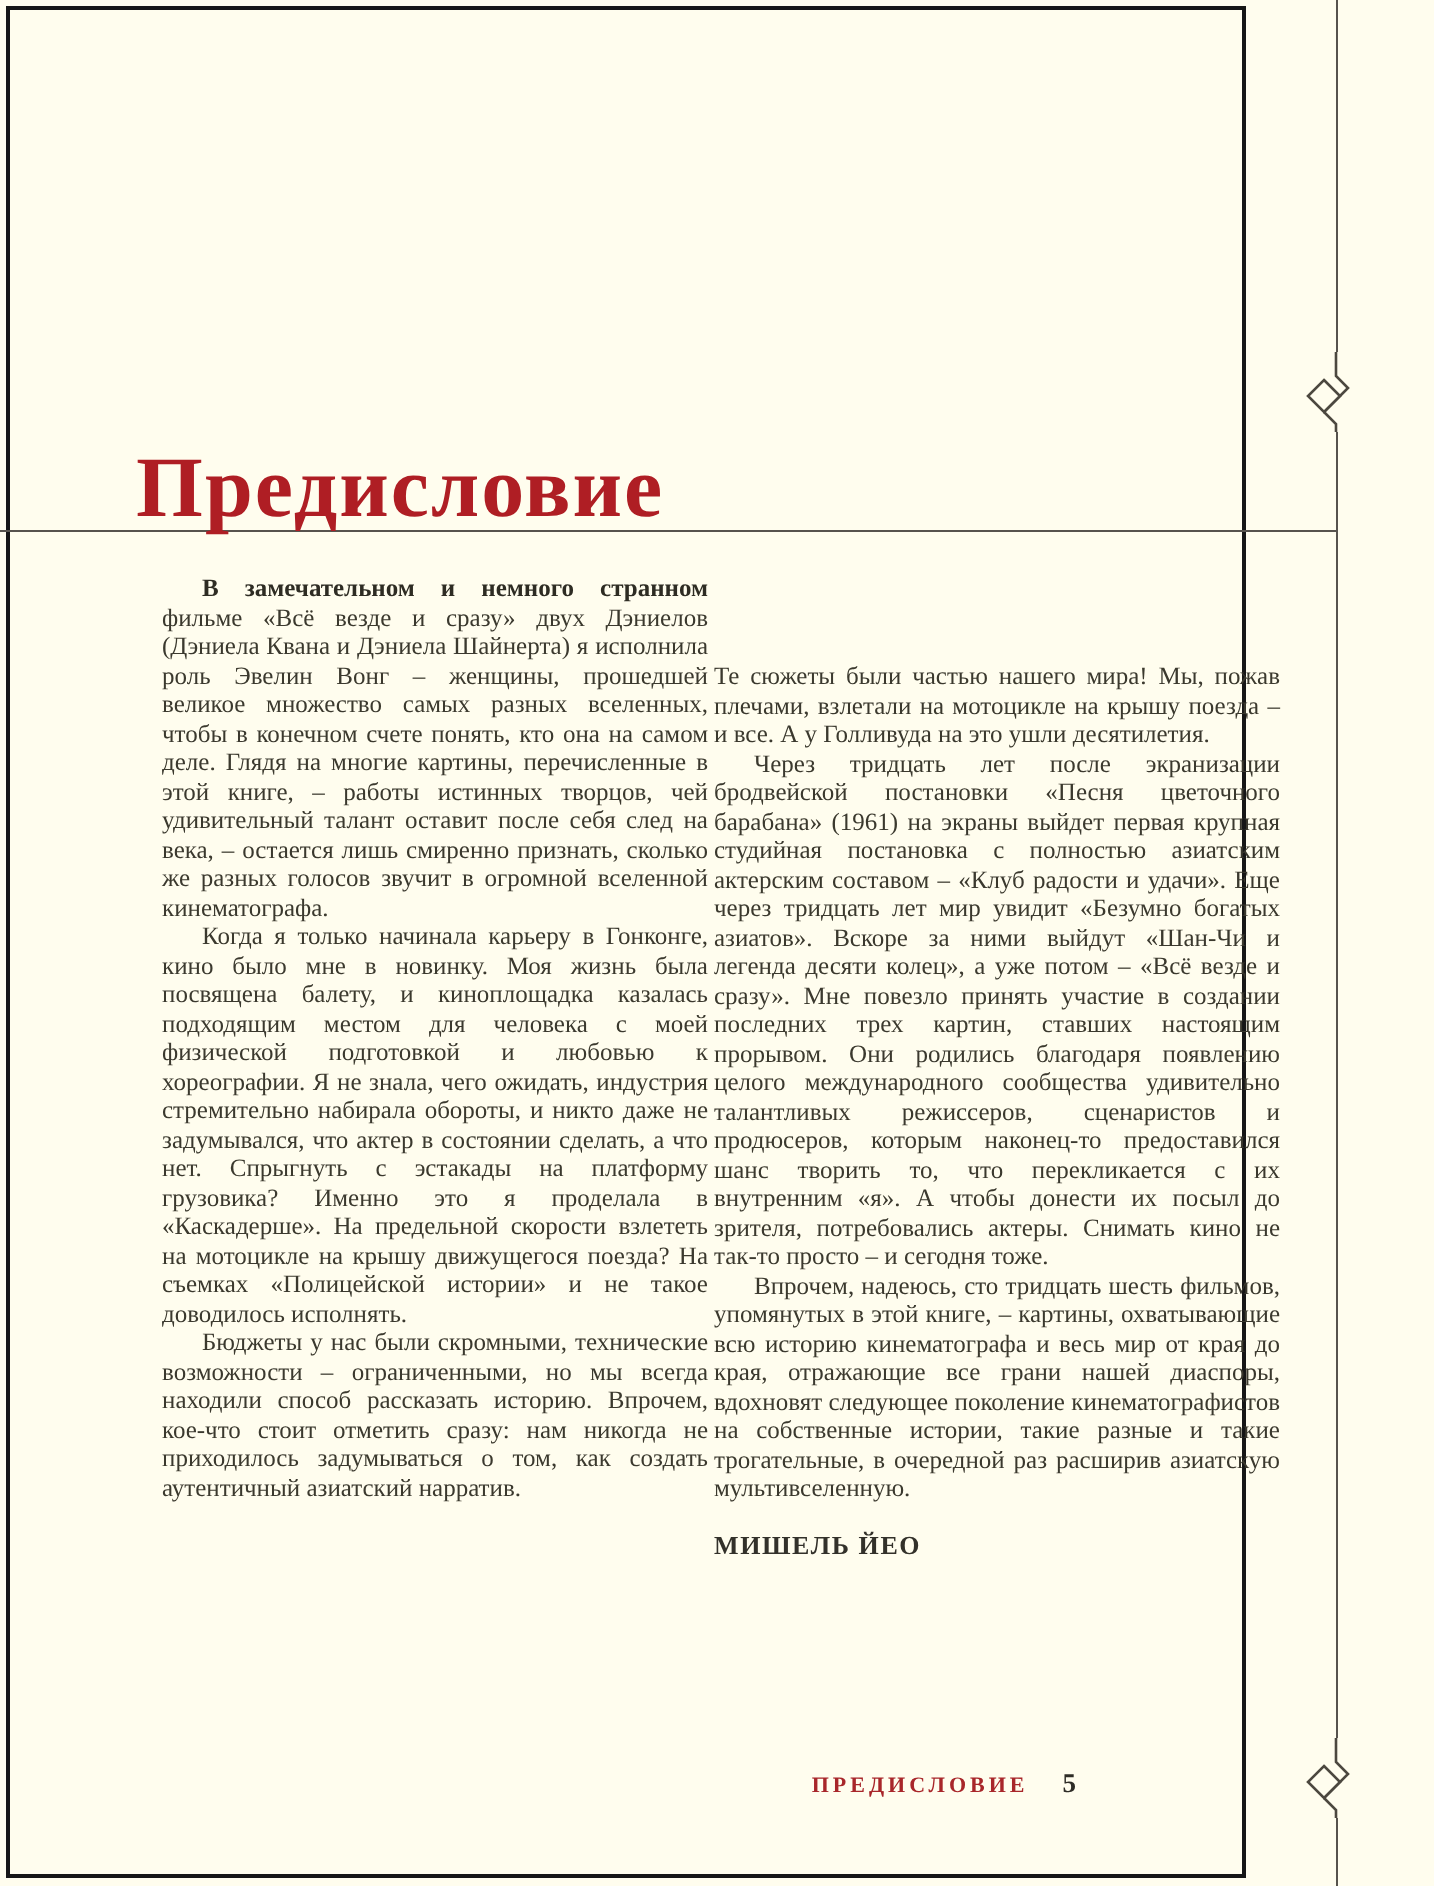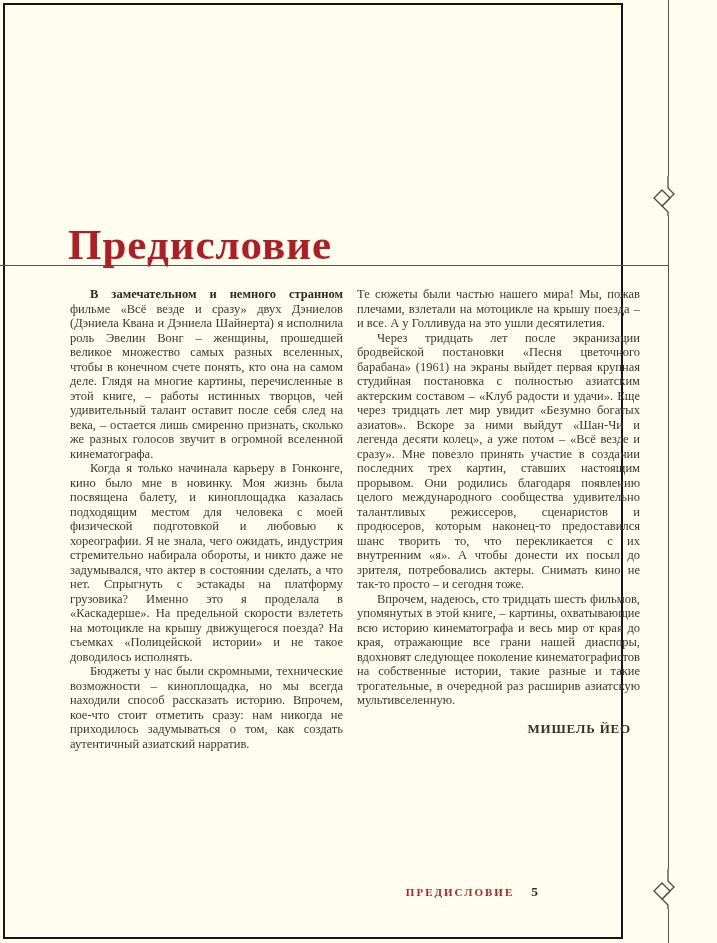--- a/index.html
+++ b/index.html
@@ -33,30 +33,30 @@
     font-size: 43px; font-weight: bold; line-height: 1;
     color: #AF1E24; letter-spacing: 1px;
   }
 
   .col {
     position: absolute; top: 287px;
     font-size: 12.5px; line-height: 14.5px;
     color: #3B392E;
     text-align: justify;
   }
-  .col-left  { left: 70px;  width: 273px; }
+  .col-left  { left: 81px;  width: 273px; }
   .col-right { left: 357px; width: 283px; }
 
   .para { margin: 0; text-indent: 20px; }
-  .para.cont { text-indent: 0; }
+  .para.cont { text-indent: 0; margin-top: 44px; }
   .lead { font-weight: bold; color: #2E2C23; }
 
   .signature {
     margin-top: 14px; padding-right: 9px;
-    text-align: right; font-weight: bold;
+    text-align: left; font-weight: bold;
     font-size: 13px; letter-spacing: 0.8px; color: #33312A;
   }
 
   .footer {
     position: absolute; top: 884px; right: 89px;
     display: flex; align-items: baseline; gap: 17px;
   }
   .footer-label {
     color: #A8262A; font-weight: bold;
     font-size: 11px; letter-spacing: 2px;
@@ -90,21 +90,21 @@
       <polygon points="12,14 20,22 12,30 4,22" fill="#FFFDEE" stroke="#4C483F" stroke-width="1.3"></polygon>
       <path d="M12 30 L18 36 V40" stroke="#4C483F" fill="none" stroke-width="1.3"></path>
     </svg>
   </span>
 
   <h1 class="title">Предисловие</h1>
 
   <div class="col col-left">
     <p class="para"><span class="lead">В замечательном и немного странном</span><span> фильме «Всё везде и сразу» двух Дэниелов (Дэниела Квана и Дэниела Шайнерта) я исполнила роль Эвелин Вонг – женщины, прошедшей великое множество самых разных вселенных, чтобы в конечном счете понять, кто она на самом деле. Глядя на многие картины, перечисленные в этой книге, – работы истинных творцов, чей удивительный талант оставит после себя след на века, – остается лишь смиренно признать, сколько же разных голосов звучит в огромной вселенной кинематографа.</span></p>
     <p class="para">Когда я только начинала карьеру в Гонконге, кино было мне в новинку. Моя жизнь была посвящена балету, и киноплощадка казалась подходящим местом для человека с моей физической подготовкой и любовью к хореографии. Я не знала, чего ожидать, индустрия стремительно набирала обороты, и никто даже не задумывался, что актер в состоянии сделать, а что нет. Спрыгнуть с эстакады на платформу грузовика? Именно это я проделала в «Каскадерше». На предельной скорости взлететь на мотоцикле на крышу движущегося поезда? На съемках «Полицейской истории» и не такое доводилось исполнять.</p>
-    <p class="para">Бюджеты у нас были скромными, технические возможности – киноплощадка, но мы всегда находили способ рассказать историю. Впрочем, кое-что стоит отметить сразу: нам никогда не приходилось задумываться о том, как создать аутентичный азиатский нарратив.</p>
+    <p class="para">Бюджеты у нас были скромными, технические возможности – ограниченными, но мы всегда находили способ рассказать историю. Впрочем, кое-что стоит отметить сразу: нам никогда не приходилось задумываться о том, как создать аутентичный азиатский нарратив.</p>
   </div>
 
   <div class="col col-right">
     <p class="para cont">Те сюжеты были частью нашего мира! Мы, пожав плечами, взлетали на мотоцикле на крышу поезда – и все. А у Голливуда на это ушли десятилетия.</p>
     <p class="para">Через тридцать лет после экранизации бродвейской постановки «Песня цветочного барабана» (1961) на экраны выйдет первая крупная студийная постановка с полностью азиатским актерским составом – «Клуб радости и удачи». Еще через тридцать лет мир увидит «Безумно богатых азиатов». Вскоре за ними выйдут «Шан-Чи и легенда десяти колец», а уже потом – «Всё везде и сразу». Мне повезло принять участие в создании последних трех картин, ставших настоящим прорывом. Они родились благодаря появлению целого международного сообщества удивительно талантливых режиссеров, сценаристов и продюсеров, которым наконец-то предоставился шанс творить то, что перекликается с их внутренним «я». А чтобы донести их посыл до зрителя, потребовались актеры. Снимать кино не так-то просто – и сегодня тоже.</p>
     <p class="para">Впрочем, надеюсь, сто тридцать шесть фильмов, упомянутых в этой книге, – картины, охватывающие всю историю кинематографа и весь мир от края до края, отражающие все грани нашей диаспоры, вдохновят следующее поколение кинематографистов на собственные истории, такие разные и такие трогательные, в очередной раз расширив азиатскую мультивселенную.</p>
     <p class="signature">МИШЕЛЬ ЙЕО</p>
   </div>
 
   <div class="footer">

